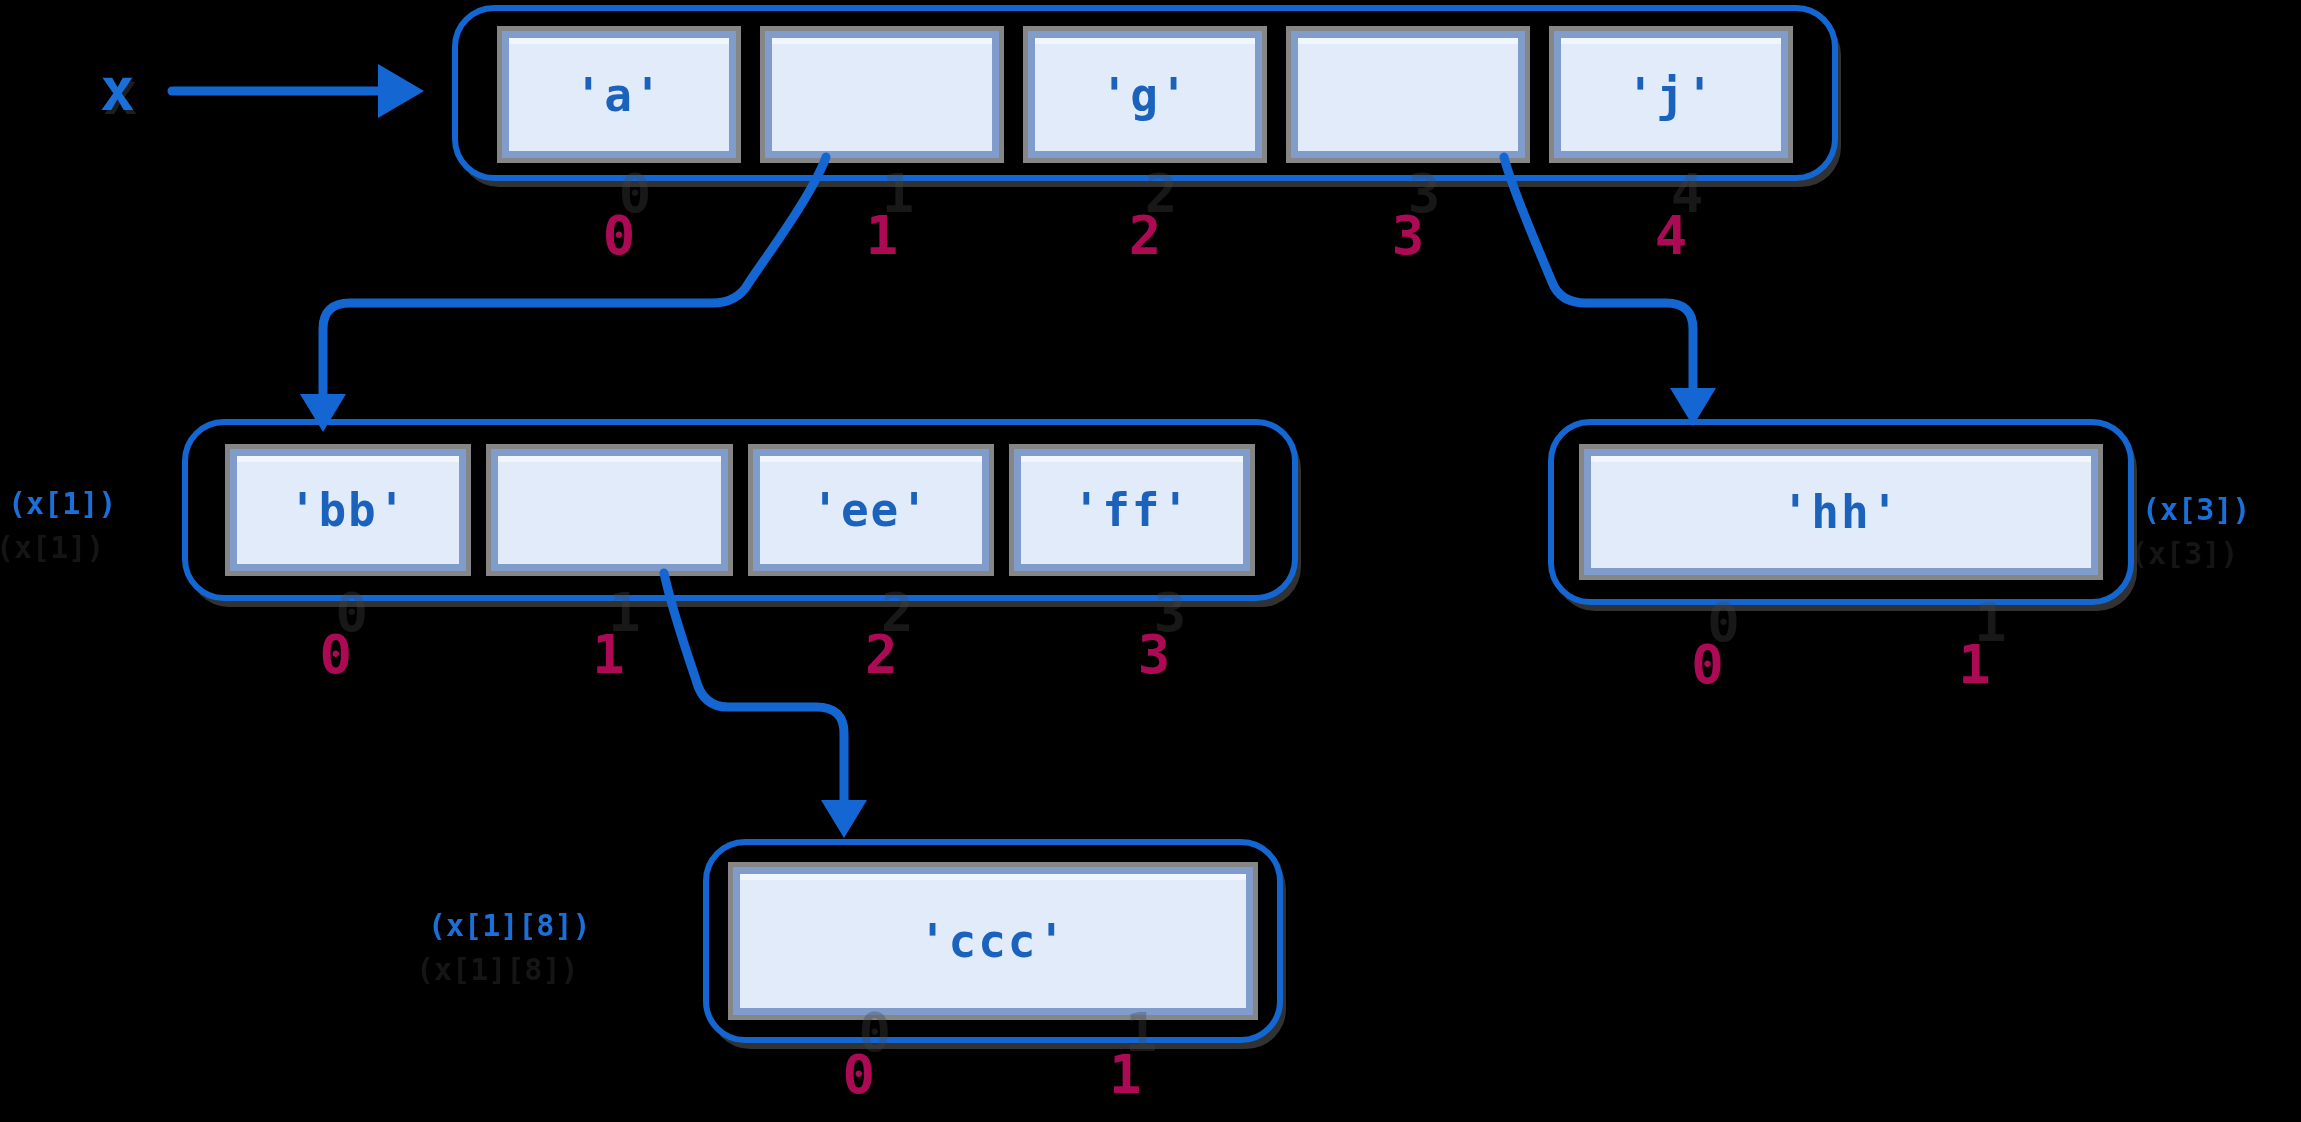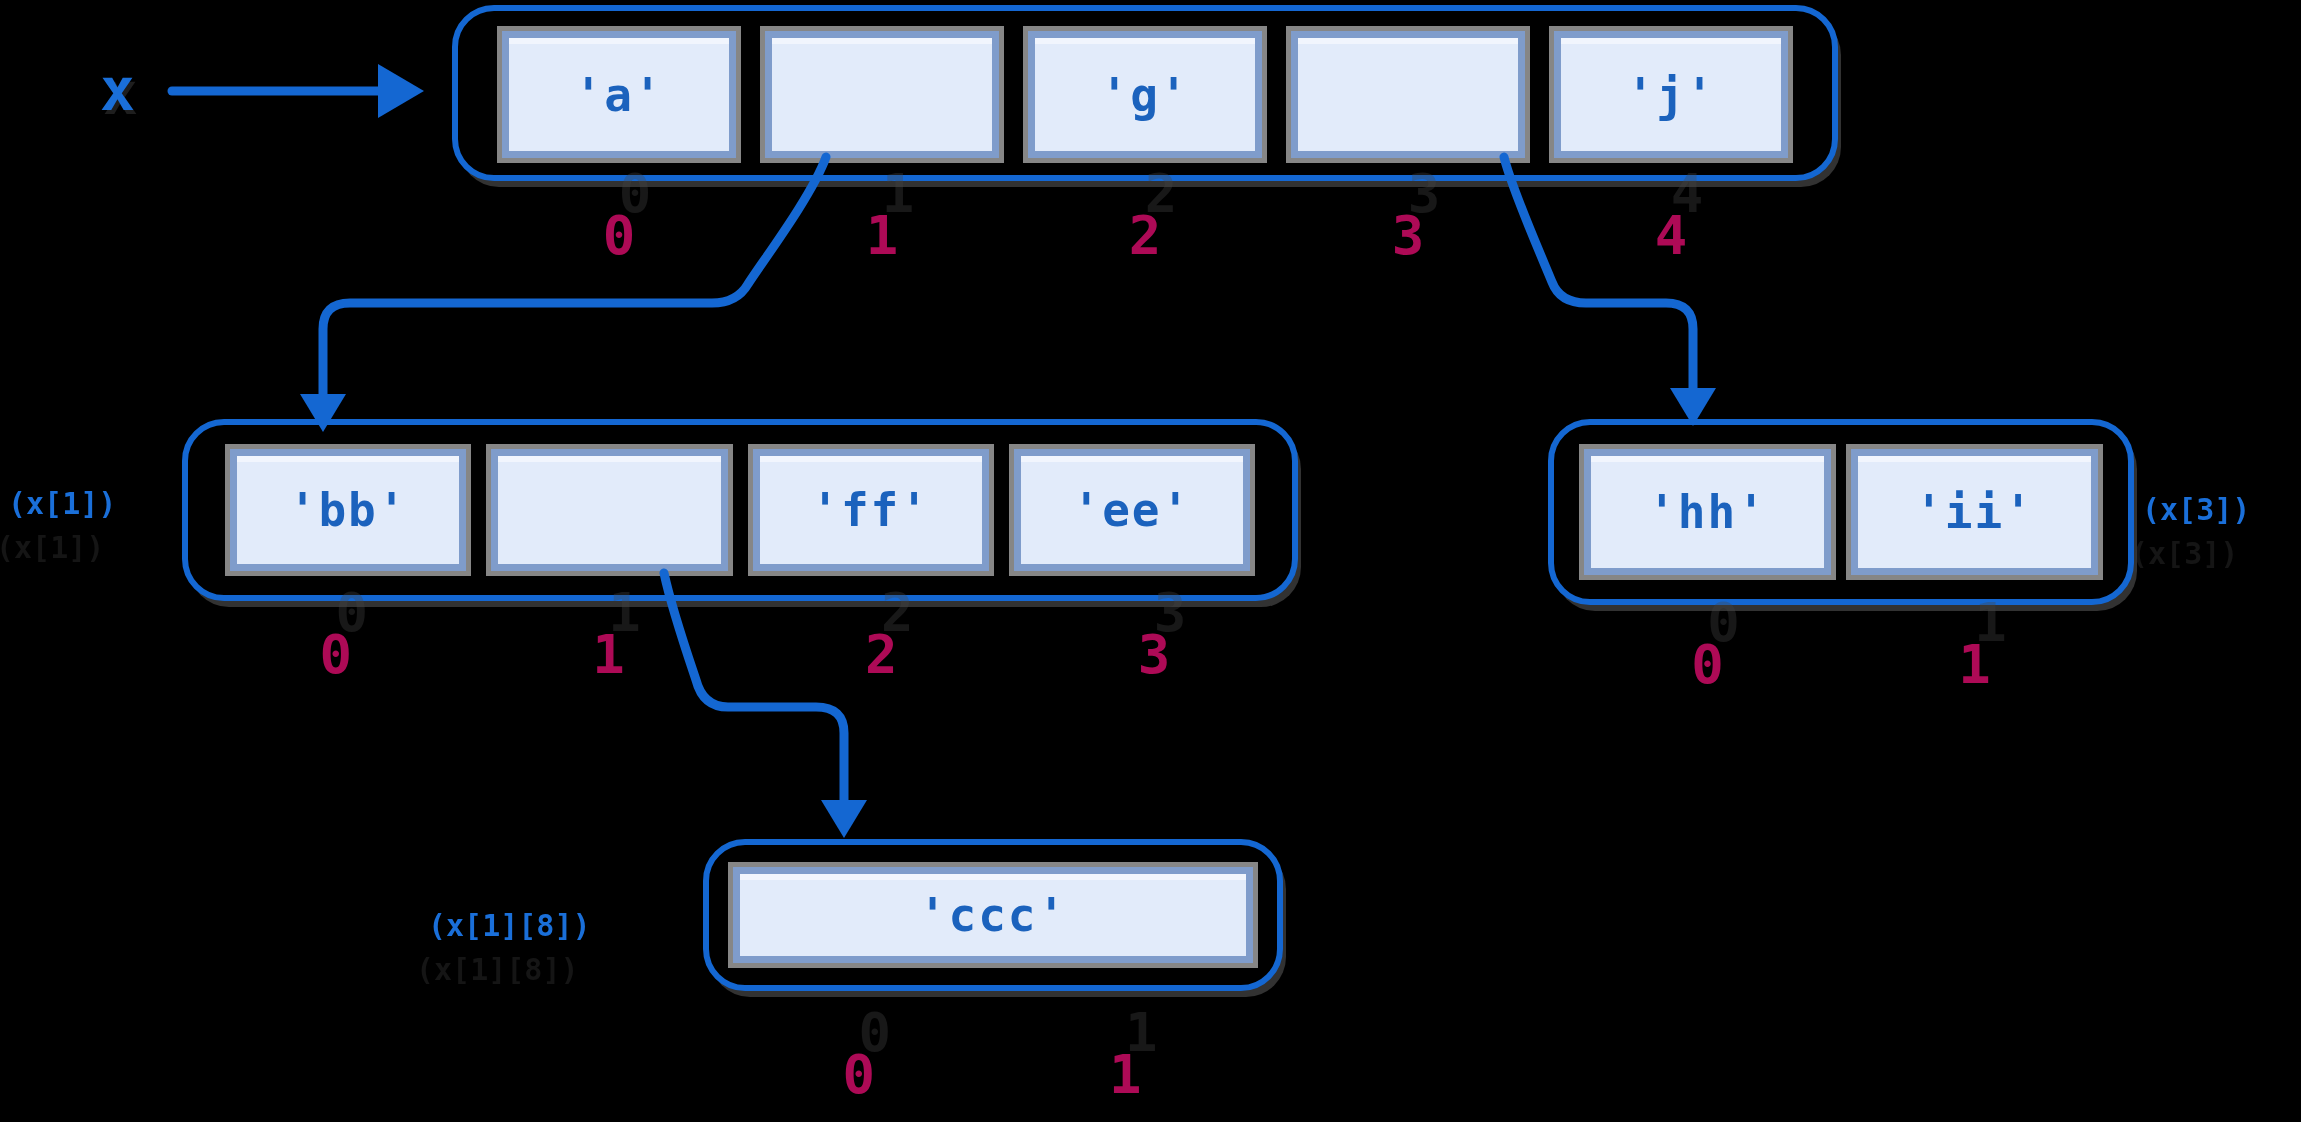--- a/index.html
+++ b/index.html
@@ -6,21 +6,21 @@
   .canvas{position:relative;width:2301px;height:1122px;background:#000000;overflow:hidden;
           font-family:"DejaVu Sans Mono",monospace;}
 
   
   .list{position:absolute;display:flex;align-items:stretch;box-sizing:border-box;
         background:#000;border:6px solid #1467d2;border-radius:42px;
         box-shadow:5px 8px 0 -2px rgba(110,110,110,0.45);}
   #list-top{left:452px;top:5px;width:1386px;height:176px;padding:20px 44px 17px;gap:29px;}
   #list-x1 {left:182px;top:419px;width:1116px;height:182px;padding:24px 42px;gap:25px;}
   #list-x3 {left:1548px;top:419px;width:586px;height:186px;padding:24px 30px;gap:20px;}
-  #list-x11{left:703px;top:839px;width:580px;height:152px;padding:22px 24px;gap:32px;}
+  #list-x11{left:703px;top:839px;width:580px;height:204px;padding:22px 24px;gap:32px;}
 
   
   .cell{flex:1;display:flex;align-items:center;justify-content:center;
         background:#e2ebfa;border:7px solid #7f9ccb;box-sizing:border-box;
         box-shadow:0 0 0 5px #868686, inset 0 6px 0 rgba(255,255,255,0.5);
         font-weight:bold;font-size:46px;color:#1b62bd;letter-spacing:2px;}
 
   
   .idxrow{position:absolute;display:flex;height:62px;}
   .idx{flex:1;text-align:center;font-weight:bold;font-size:54px;color:#ad0a56;
@@ -100,39 +100,36 @@
 
   <div class="ref-label" id="label-x1">(x[1])</div>
   <div class="list" id="list-x1">
     <div class="cell">
         <span>'bb'</span>
       </div>
     <div class="cell">
         <span></span>
       </div>
     <div class="cell">
-        <span>'ff'</span>
+        <span>'ee'</span>
       </div>
     <div class="cell">
-        <span>'ee'</span>
+        <span>'ff'</span>
       </div>
   </div>
   <div class="idxrow" id="idx-x1">
     <div class="idx">0</div>
     <div class="idx">1</div>
     <div class="idx">2</div>
     <div class="idx">3</div>
   </div>
 
   <div class="list" id="list-x3">
     <div class="cell">
         <span>'hh'</span>
-      </div>
-    <div class="cell">
-        <span>'ii'</span>
       </div>
   </div>
   <div class="ref-label" id="label-x3">(x[3])</div>
   <div class="idxrow" id="idx-x3">
     <div class="idx">0</div>
     <div class="idx">1</div>
   </div>
 
   <div class="ref-label" id="label-x11">(x[1][8])</div>
   <div class="list" id="list-x11">

